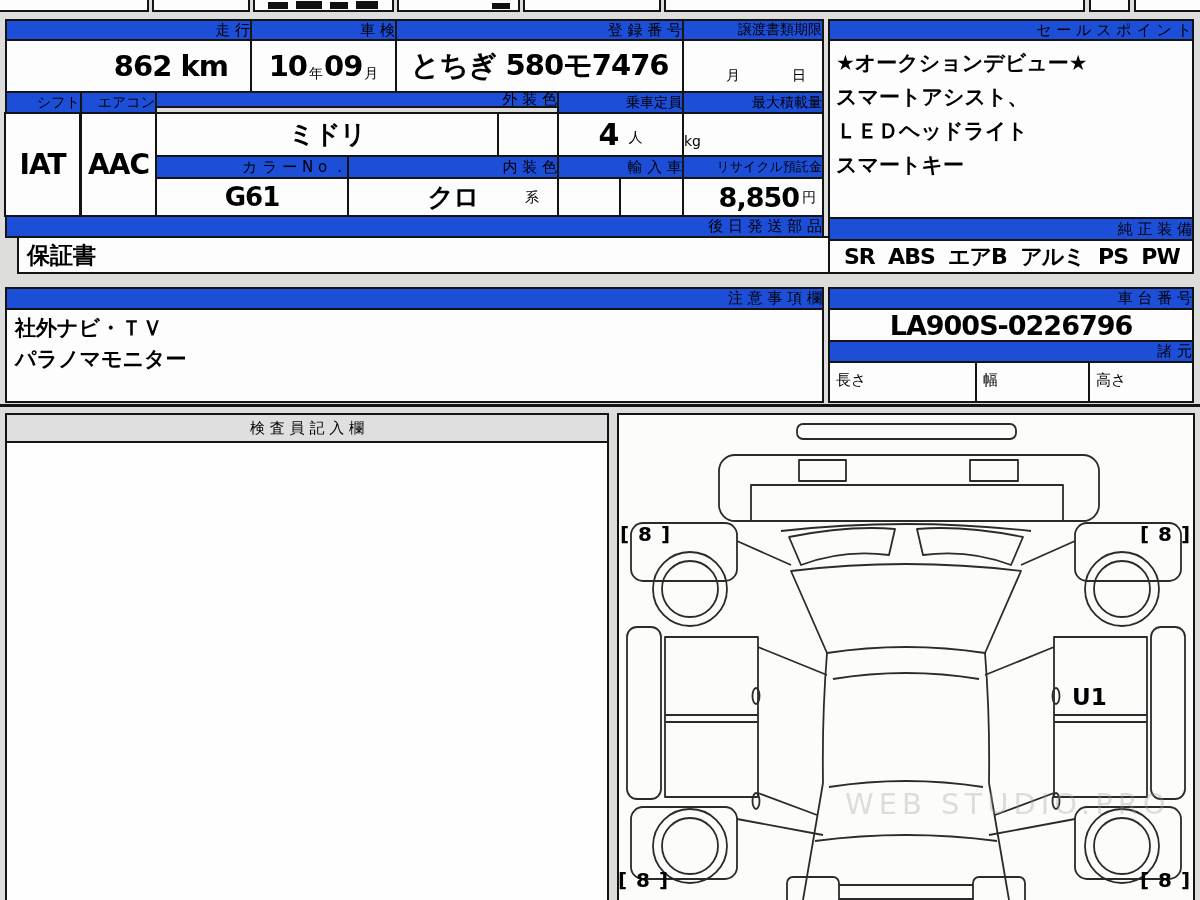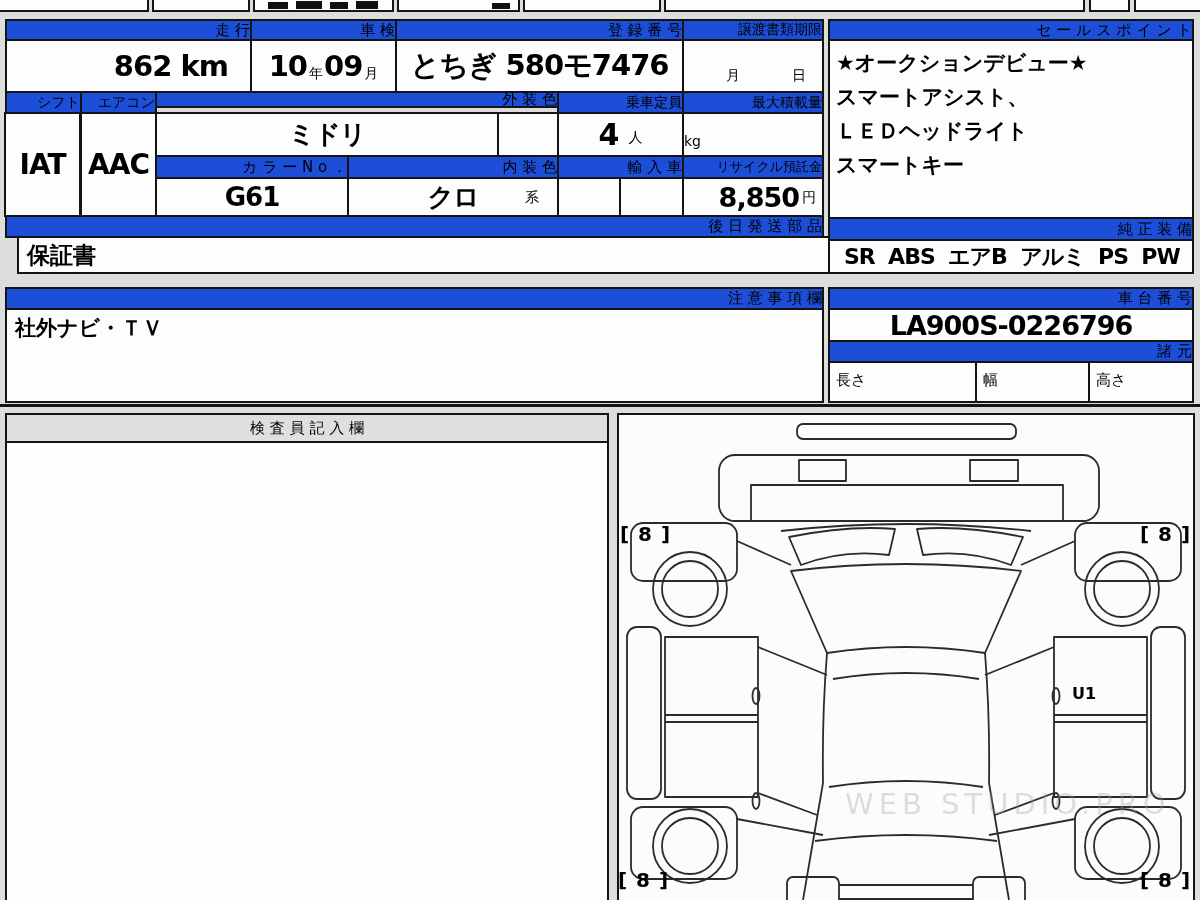--- a/index.html
+++ b/index.html
@@ -120,20 +120,21 @@
 </div>
 
 <div class="hcell" style="left:828px;top:217px;width:366px;height:24px;"><span>純 正 装 備</span></div>
 <div class="cell vflex" style="left:828px;top:239px;width:366px;height:35px;">
   <span style="font-weight:bold;font-size:22px;padding-left:14px;white-space:pre;letter-spacing:-1px;">SR  ABS  エアB  アルミ  PS  PW</span>
 </div>
 
 <div class="hcell" style="left:5px;top:287px;width:819px;height:23px;"><span>注 意 事 項 欄</span></div>
 <div class="cell" style="left:5px;top:308px;width:819px;height:95px;padding:3px 0 0 8px;">
   <div class="bline" style="line-height:31px;">社外ナビ・ＴＶ</div>
+  <div class="bline" style="line-height:31px;">パラノマモニター</div>
 </div>
 
 <div class="hcell" style="left:828px;top:287px;width:366px;height:23px;"><span>車 台 番 号</span></div>
 <div class="cell vflex" style="left:828px;top:308px;width:366px;height:34px;justify-content:center;">
   <span class="med" style="font-size:27px;">LA900S-0226796</span>
 </div>
 <div class="hcell" style="left:828px;top:340px;width:366px;height:23px;"><span>諸 元</span></div>
 <div class="cell" style="left:828px;top:361px;width:149px;height:42px;">
   <span class="small" style="position:absolute;left:6px;top:8px;font-size:15px;">長さ</span>
 </div>
@@ -210,13 +211,13 @@
     <circle cx="503" cy="431" r="28"></circle>
   </svg>
 
   <div style="position:absolute;left:226px;top:372px;width:350px;font-size:29px;letter-spacing:5px;color:#9d9d9d;opacity:0.33;white-space:nowrap;">WEB STUDIO.PRO</div>
 </div>
 
 <div class="mark8" style="left:620px;top:522px;">[ 8 ]</div>
 <div class="mark8" style="left:1140px;top:522px;">[ 8 ]</div>
 <div class="mark8" style="left:618px;top:868px;">[ 8 ]</div>
 <div class="mark8" style="left:1140px;top:868px;">[ 8 ]</div>
-<div style="position:absolute;left:1072px;top:684px;font-weight:bold;font-size:16px;">U1</div>
+<div style="position:absolute;left:1072px;top:684px;font-weight:bold;font-size:23px;">U1</div>
 
 </body></html>

